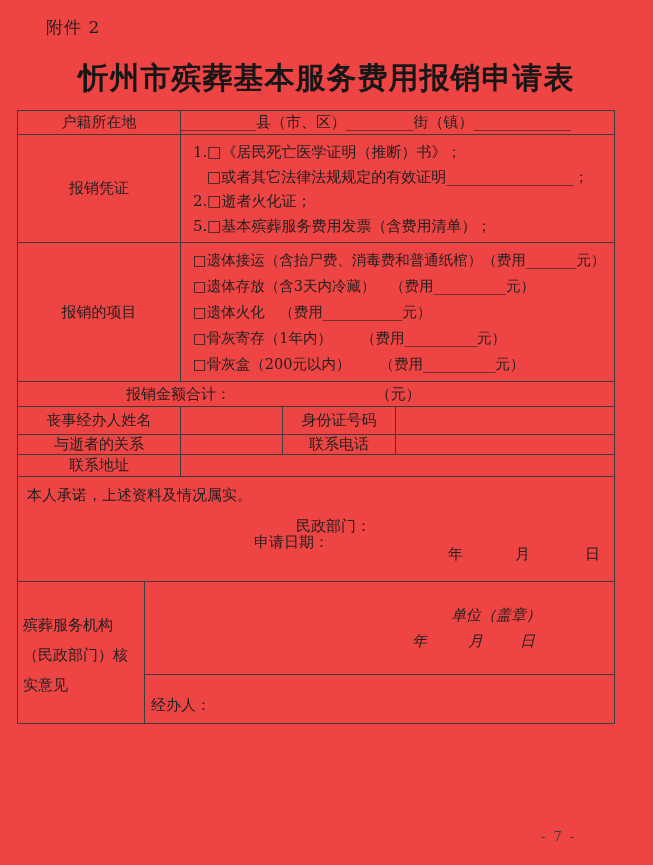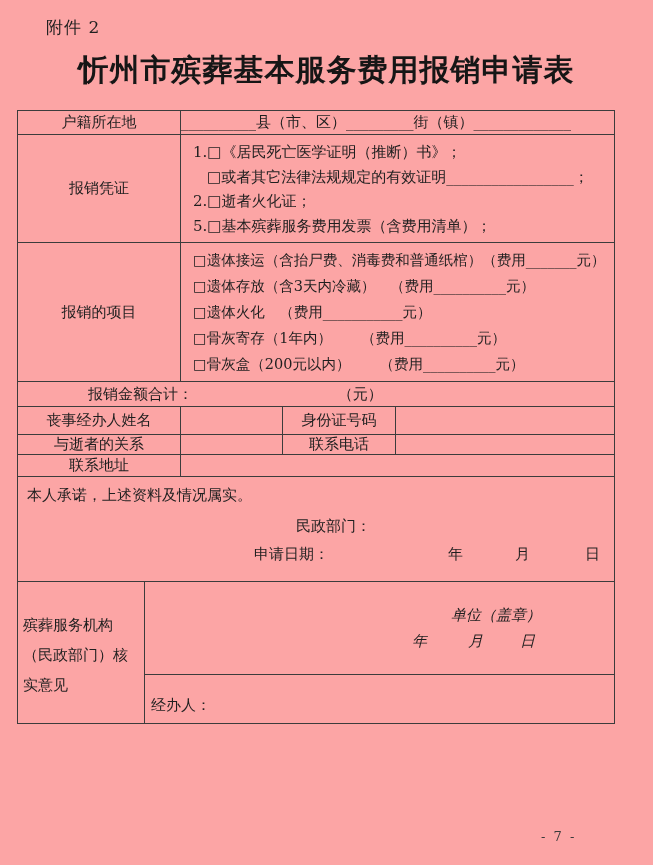--- a/index.html
+++ b/index.html
@@ -4,30 +4,30 @@
 <style>
   html,body{margin:0;padding:0;}
   body{
     width:653px;height:865px;
     background:#e8e8e8;
     font-family:"DejaVu Serif","Liberation Serif",serif;
   }
   .page{
     position:relative;
     width:653px;height:865px;
-    background:#fca5a5;
+    background:#ef4444;
     color:#1f1f1f;
     overflow:hidden;
   }
   .attachment{
     position:absolute;left:46px;top:16px;
     font-size:17px;letter-spacing:1px;
   }
   .title{
-    position:absolute;left:0;top:50px;width:653px;
+    position:absolute;left:0;top:58px;width:653px;
     margin:0;text-align:center;
     font-size:30px;font-weight:bold;letter-spacing:1px;
     color:#161616;
   }
   table.form{
     position:absolute;left:17px;top:110px;
     width:597px;
     border-collapse:collapse;
     table-layout:fixed;
     font-size:15px;
@@ -38,27 +38,27 @@
     vertical-align:middle;
     overflow:hidden;
   }
   td.lbl{text-align:center;}
   td.lbl-top{text-align:center;vertical-align:top;padding-top:9px;}
   td.val{padding-left:6px;}
   .lines{padding:5px 4px 4px 12px;line-height:24.5px;white-space:nowrap;}
   .lines .indent{padding-left:14px;}
   .items-lines{padding:4px 2px 4px 12px;line-height:26px;font-size:14.5px;white-space:nowrap;}
   .total-cell{white-space:nowrap;}
-  .total-cell .t-label{display:inline-block;margin-left:70px;}
+  .total-cell .t-label{display:inline-block;margin-left:108px;}
   .total-cell .t-unit{display:inline-block;margin-left:140px;}
   .commit-cell{position:relative;}
   .commit-cell span{position:absolute;white-space:nowrap;}
   .c-statement{left:9px;top:9px;}
   .c-sign{left:278px;top:40px;}
-  .c-datelabel{left:236px;top:68px;}
+  .c-datelabel{left:236px;top:56px;}
   .c-year{left:430px;top:68px;}
   .c-month{left:497px;top:68px;}
   .c-day{left:567px;top:68px;}
   .verify-wrap{display:flex;width:100%;height:141px;}
   .verify-label{
     width:127px;flex:0 0 127px;
     border-right:1.5px solid #3c3c3c;
     box-sizing:border-box;
     padding:28px 3px 0 5px;
     line-height:30px;

